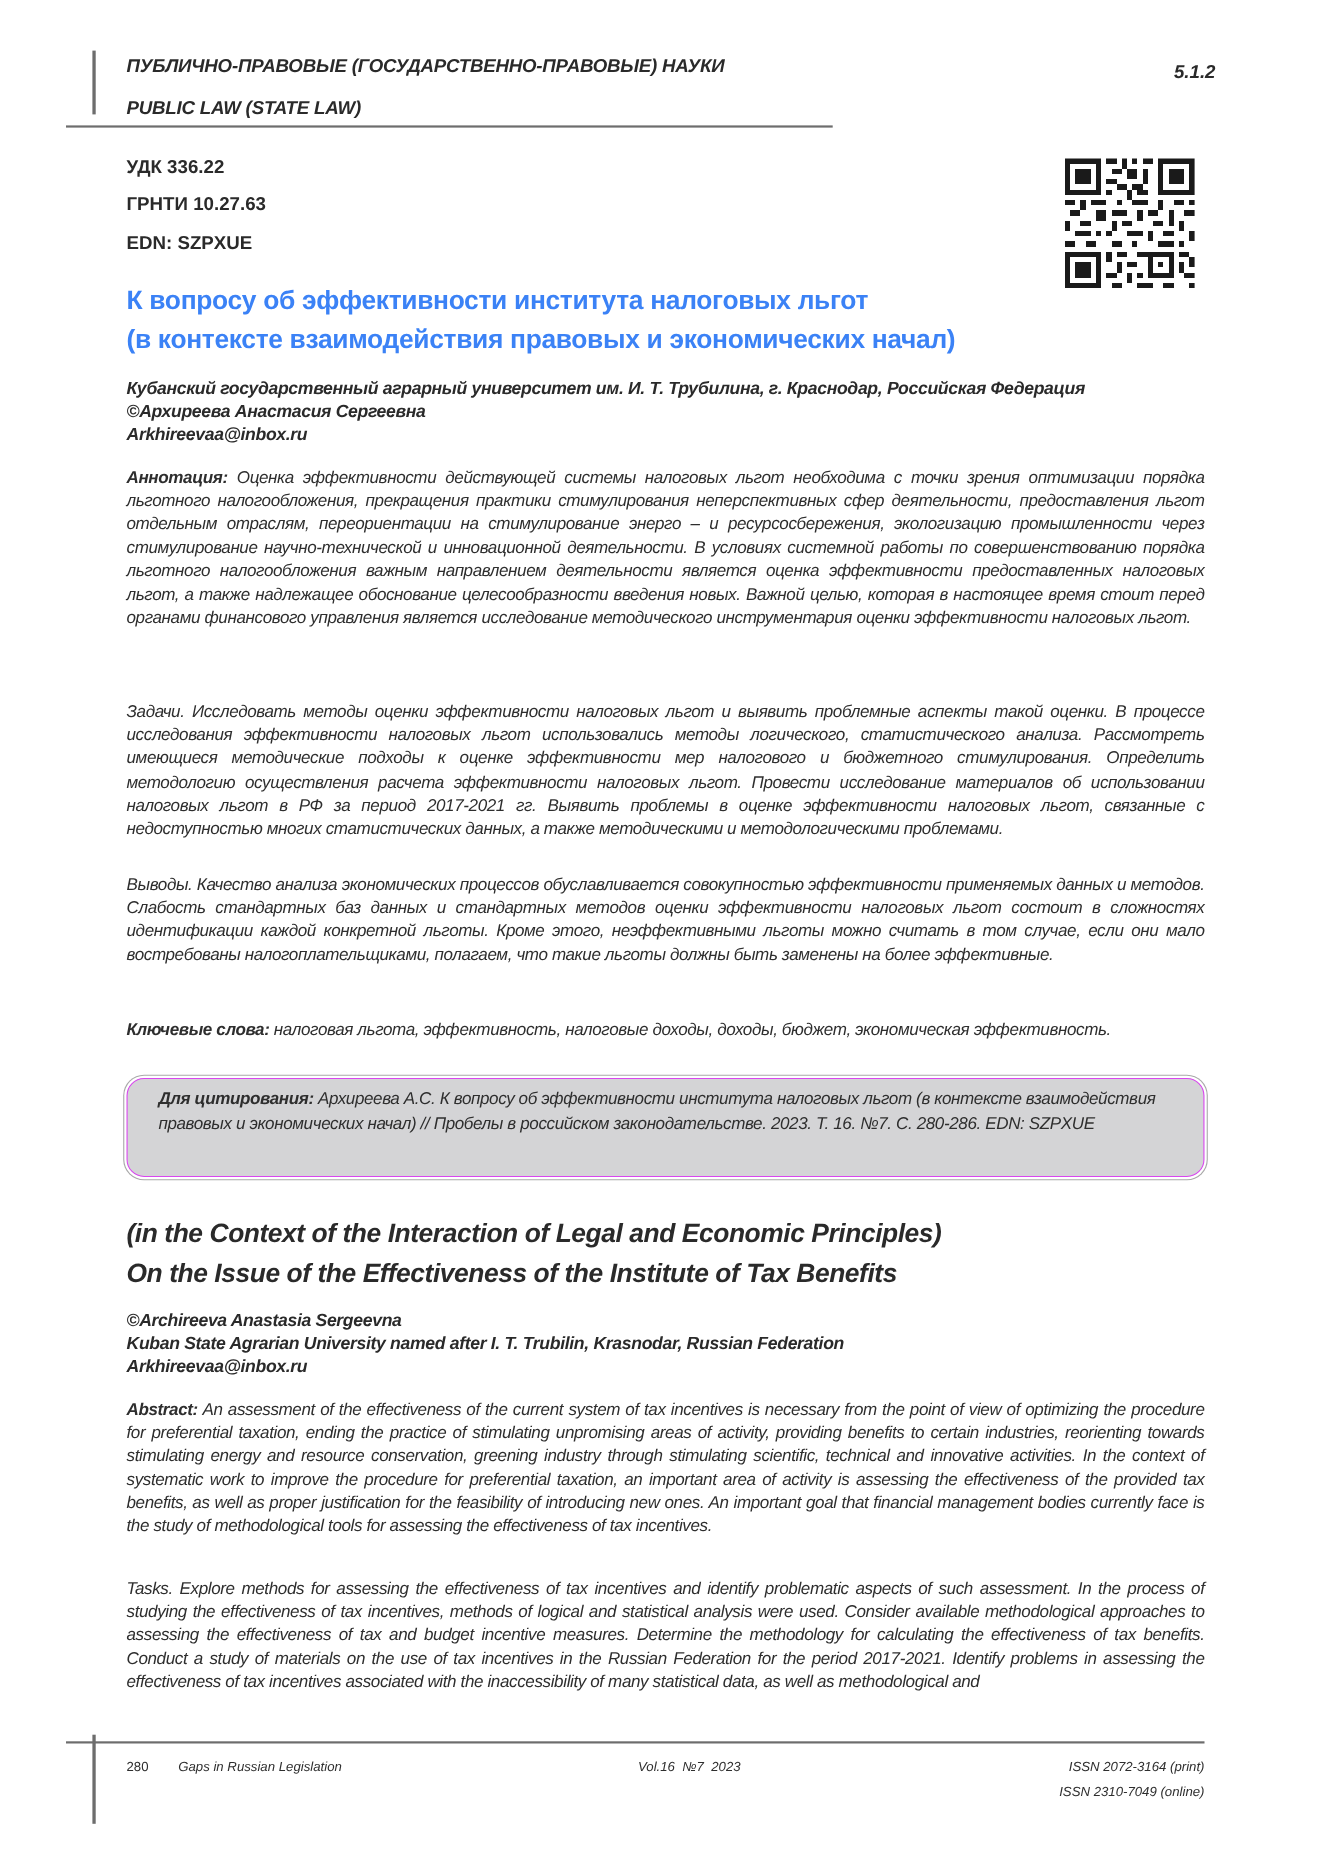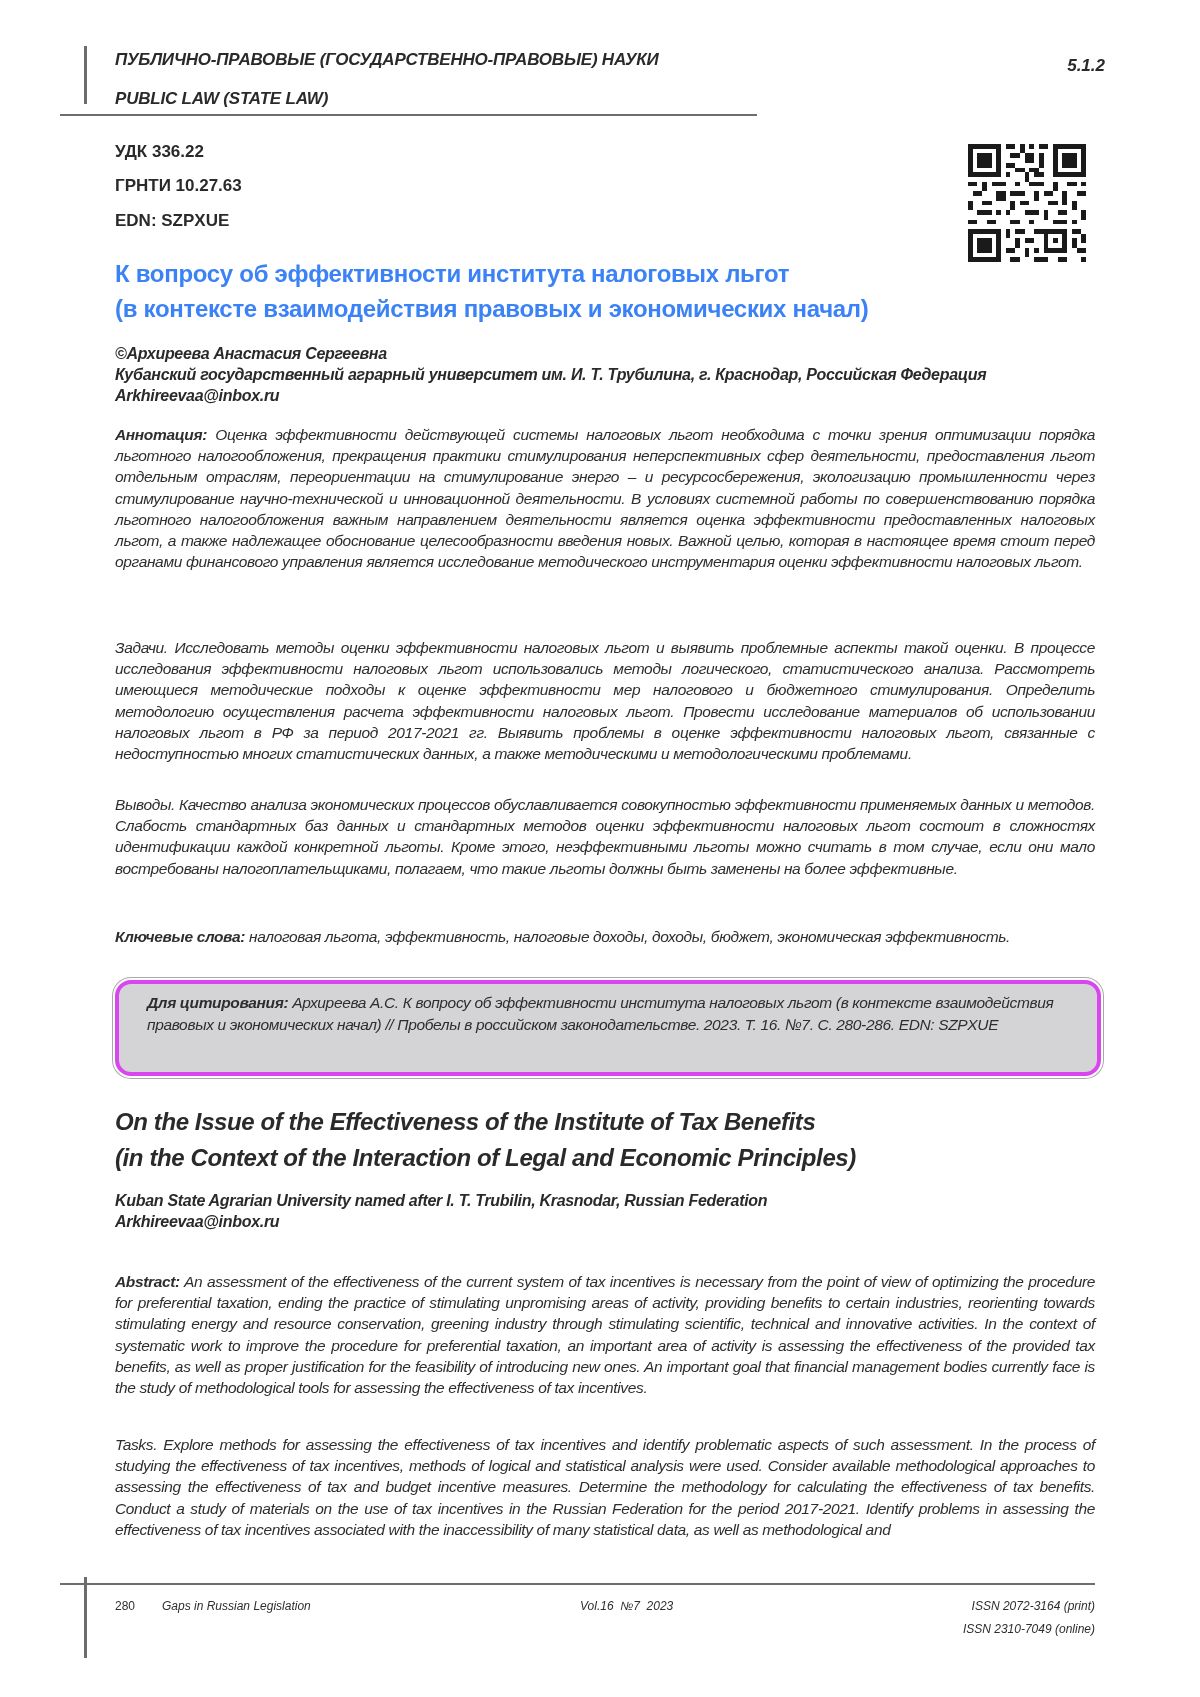--- a/index.html
+++ b/index.html
@@ -29,21 +29,21 @@
 
   .para {
     left: 115px; width: 980px; font-style: italic; font-size: 15.5px; line-height: 21.2px;
     text-align: justify; color: #2e2e2e; letter-spacing: -0.35px;
   }
   .para b { font-style: italic; font-weight: bold; }
 
   .cite-box {
     left: 115px; top: 980px; width: 978px; height: 88px;
     background: #d4d4d6; border-radius: 16px;
-    border: 4px solid #d946ef;
+    border: 1px solid #d946ef;
     box-shadow: 0 0 0 2px #ffffff, 0 0 0 3px #a8a8a8;
   }
   .cite-text {
     position: absolute; left: 28px; top: 8px; width: 925px;
     font-style: italic; font-size: 15.5px; line-height: 22px; color: #2e2e2e; letter-spacing: -0.35px;
   }
   .cite-text b { font-weight: bold; }
 
   .title-en {
     left: 115px; top: 1104px; font-weight: bold; font-style: italic; font-size: 24px; line-height: 36px;
@@ -150,22 +150,22 @@
     </g>
   </svg>
 </div>
 
 <div class="abs title-ru">
   <div>К вопросу об эффективности института налоговых льгот</div>
   <div>(в контексте взаимодействия правовых и экономических начал)</div>
 </div>
 
 <div class="abs author-block" style="top:343px;">
+  <div>Кубанский государственный аграрный университет им. И. Т. Трубилина, г. Краснодар, Российская Федерация</div>
   <div>©Архиреева Анастасия Сергеевна</div>
-  <div>Кубанский государственный аграрный университет им. И. Т. Трубилина, г. Краснодар, Российская Федерация</div>
   <div>Arkhireevaa@inbox.ru</div>
 </div>
 
 <div class="abs para" style="top:424px;">
   <b>Аннотация:</b>
   <span>Оценка эффективности действующей системы налоговых льгот необходима с точки зрения оптимизации порядка льготного налогообложения, прекращения практики стимулирования неперспективных сфер деятельности, предоставления льгот отдельным отраслям, переориентации на стимулирование энерго – и ресурсосбережения, экологизацию промышленности через стимулирование научно-технической и инновационной деятельности. В условиях системной работы по совершенствованию порядка льготного налогообложения важным направлением деятельности является оценка эффективности предоставленных налоговых льгот, а также надлежащее обоснование целесообразности введения новых. Важной целью, которая в настоящее время стоит перед органами финансового управления является исследование методического инструментария оценки эффективности налоговых льгот.</span>
 </div>
 
 <div class="abs para" style="top:637px;">Задачи. Исследовать методы оценки эффективности налоговых льгот и выявить проблемные аспекты такой оценки. В процессе исследования эффективности налоговых льгот использовались методы логического, статистического анализа. Рассмотреть имеющиеся методические подходы к оценке эффективности мер налогового и бюджетного стимулирования. Определить методологию осуществления расчета эффективности налоговых льгот. Провести исследование материалов об использовании налоговых льгот в РФ за период 2017-2021 гг. Выявить проблемы в оценке эффективности налоговых льгот, связанные с недоступностью многих статистических данных, а также методическими и методологическими проблемами.</div>
 
@@ -177,25 +177,26 @@
 </div>
 
 <div class="abs cite-box">
   <div class="cite-text">
     <b>Для цитирования:</b>
     <span>Архиреева А.С. К вопросу об эффективности института налоговых льгот (в контексте взаимодействия правовых и экономических начал) // Пробелы в российском законодательстве. 2023. Т. 16. №7. С. 280-286. EDN: SZPXUE</span>
   </div>
 </div>
 
 <div class="abs title-en">
+  <div>(in the Context of the Interaction of Legal and Economic Principles)</div>
   <div>On the Issue of the Effectiveness of the Institute of Tax Benefits</div>
-  <div>(in the Context of the Interaction of Legal and Economic Principles)</div>
 </div>
 
 <div class="abs author-block" style="top:1190px;">
+  <div>©Archireeva Anastasia Sergeevna</div>
   <div>Kuban State Agrarian University named after I. T. Trubilin, Krasnodar, Russian Federation</div>
   <div>Arkhireevaa@inbox.ru</div>
 </div>
 
 <div class="abs para" style="top:1271px;">
   <b>Abstract:</b>
   <span>An assessment of the effectiveness of the current system of tax incentives is necessary from the point of view of optimizing the procedure for preferential taxation, ending the practice of stimulating unpromising areas of activity, providing benefits to certain industries, reorienting towards stimulating energy and resource conservation, greening industry through stimulating scientific, technical and innovative activities. In the context of systematic work to improve the procedure for preferential taxation, an important area of activity is assessing the effectiveness of the provided tax benefits, as well as proper justification for the feasibility of introducing new ones. An important goal that financial management bodies currently face is the study of methodological tools for assessing the effectiveness of tax incentives.</span>
 </div>
 
 <div class="abs para" style="top:1434px;">Tasks. Explore methods for assessing the effectiveness of tax incentives and identify problematic aspects of such assessment. In the process of studying the effectiveness of tax incentives, methods of logical and statistical analysis were used. Consider available methodological approaches to assessing the effectiveness of tax and budget incentive measures. Determine the methodology for calculating the effectiveness of tax benefits. Conduct a study of materials on the use of tax incentives in the Russian Federation for the period 2017-2021. Identify problems in assessing the effectiveness of tax incentives associated with the inaccessibility of many statistical data, as well as methodological and</div>

